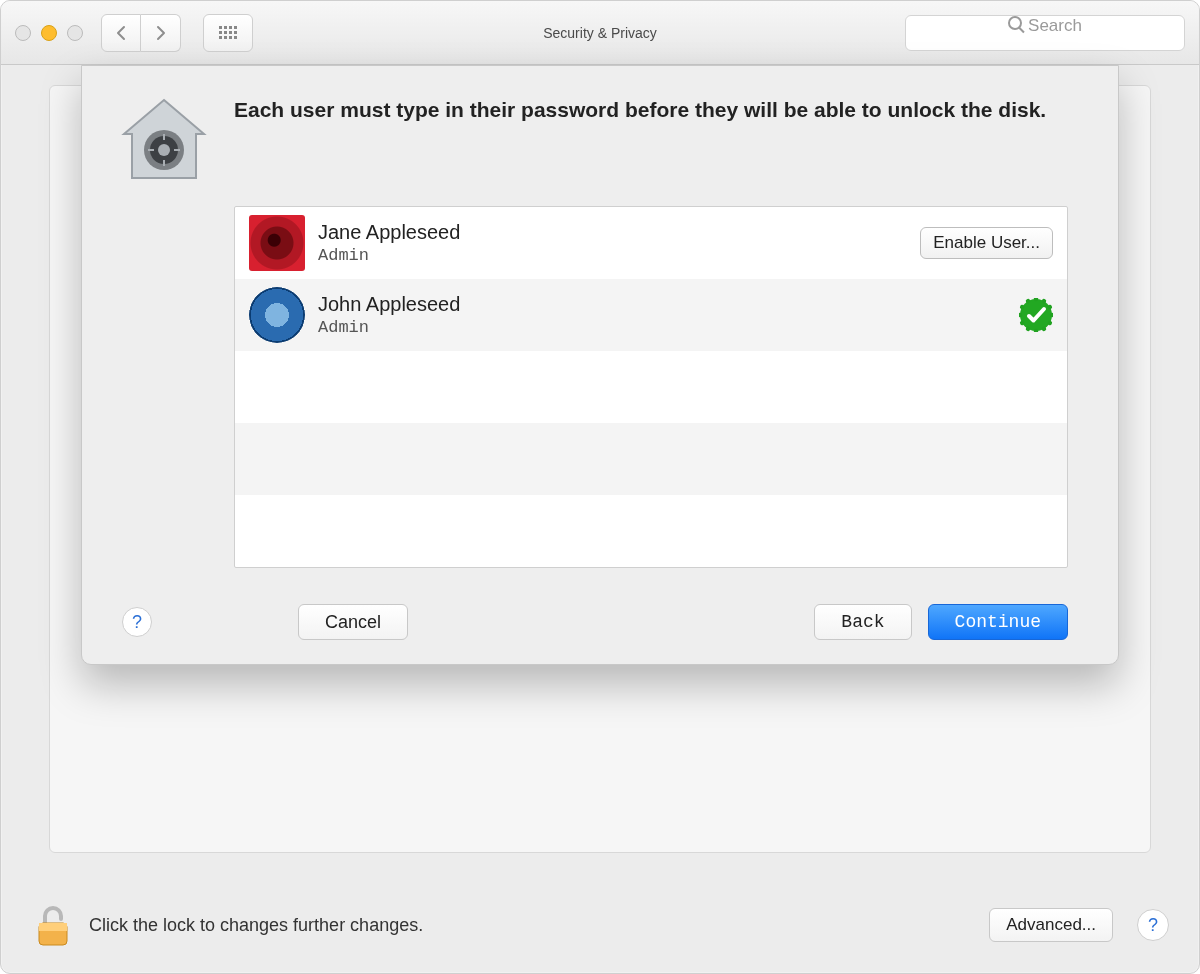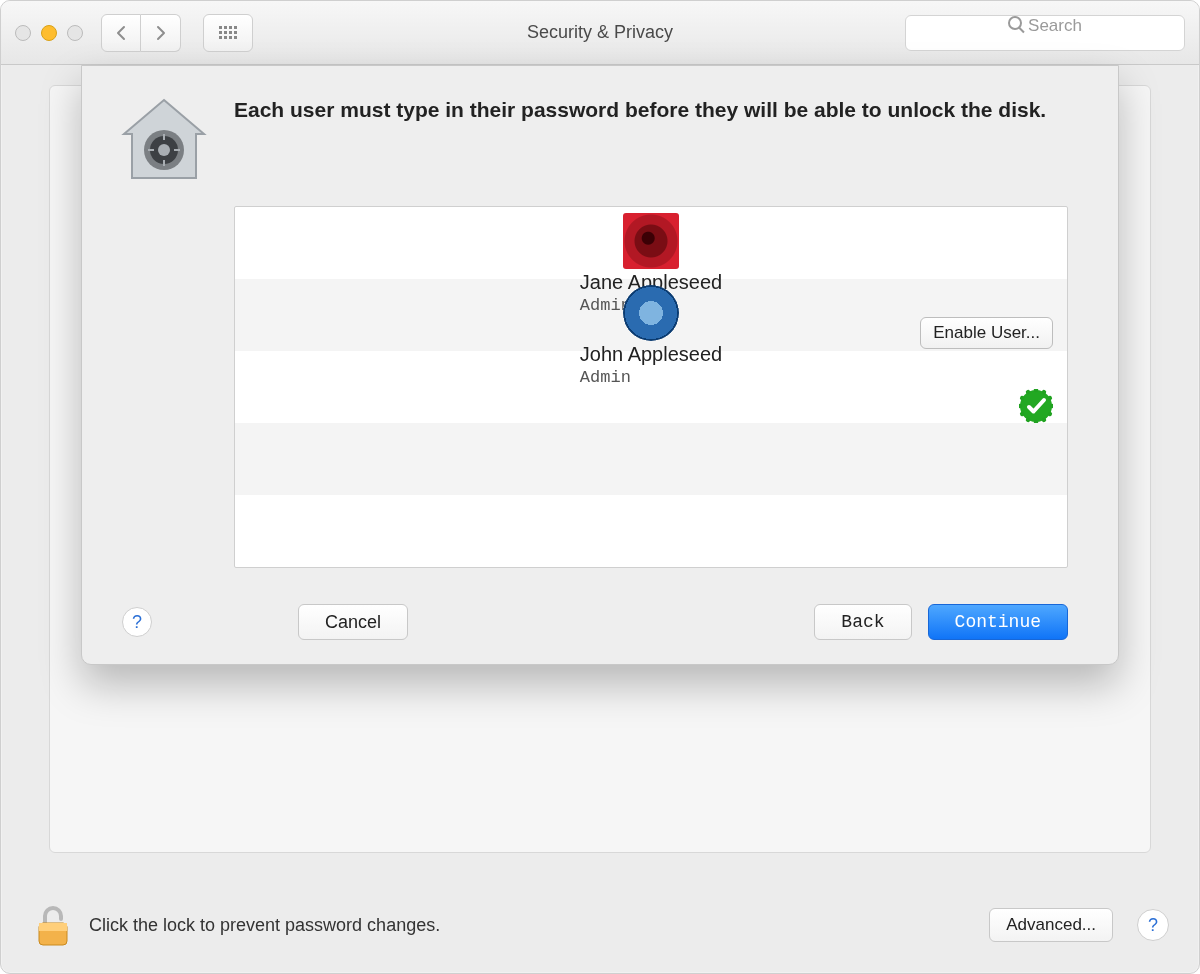--- a/index.html
+++ b/index.html
@@ -46,21 +46,21 @@
   .gridbtn {
     width:50px; height:38px; margin-left:10px;
     border:1px solid #cfcfcf; border-radius:6px;
     background:linear-gradient(#ffffff,#f1f1f1);
     display:flex; align-items:center; justify-content:center;
   }
   .gridicon { display:grid; grid-template-columns:repeat(4,3px); grid-template-rows:repeat(3,3px); gap:2px;}
   .gridicon i { width:3px; height:3px; background:#888; display:block;}
   .wintitle {
     position:absolute; left:0; right:0; text-align:center;
-    font-size:18px; color:#4a4a4a; font-weight:400;
+    font-size:14px; color:#4a4a4a; font-weight:400;
     pointer-events:none;
   }
   .searchwrap {
     margin-left:auto; width:280px; height:36px;
     border:1px solid #d4d4d4; border-radius:6px;
     background:#ffffff; display:flex; justify-content:center;
     gap:6px; color:#9a9a9a; font-size:17px;
   }
   .mag { width:14px; height:14px; border:2px solid #9a9a9a; border-radius:50%; position:relative;}
   .mag::after { content:""; position:absolute; width:7px; height:2px; background:#9a9a9a; transform:rotate(45deg); bottom:-3px; right:-5px;}
@@ -99,21 +99,21 @@
   }
   .sheet-head { display:flex; gap:22px; }
   .fvicon { width:96px; height:96px; flex:0 0 96px; }
   .sheet-title { font-size:21px; font-weight:700; color:#222; line-height:1.35; margin-top:2px;}
   .userbox {
     margin-top:16px; margin-left:118px;
     border:1px solid #cfcfcf; background:#ffffff; border-radius:2px;
     height:362px; overflow:hidden;
   }
   .urow {
-    height:72px; padding:6px 14px; display:flex; align-items:center; gap:2px;flex-direction:column;
+    height:72px; padding:6px 14px; display:flex; align-items:center; gap:13px;
   }
   .urow.alt { background:#f4f4f4; }
   .urow.empty { height:72px; }
   .avatar { width:56px; height:56px; border-radius:3px; flex:0 0 56px;}
   .uinfo { display:flex; flex-direction:column; }
   .uname { font-size:20px; color:#222; }
   .urole { font-size:17px; color:#555; margin-top:2px;font-family:Liberation Mono, monospace;}
   .uright { margin-left:auto; display:flex; align-items:center; }
   .enablebtn {
     height:32px; padding:0 12px; border:1px solid #bdbdbd; border-radius:6px;
@@ -208,21 +208,21 @@
   <div class="panel"></div>
 
   <div class="lockrow">
     <span class="lockicon">
       <svg viewBox="0 0 44 48">
         <path d="M14 22 v-7 a8 8 0 0 1 16 0 v3" fill="none" stroke="#b8b8b8" stroke-width="4" stroke-linecap="round"></path>
         <rect x="8" y="22" width="28" height="22" rx="4" fill="#f3b24a" stroke="#c98a1f" stroke-width="1"></rect>
         <rect x="8" y="22" width="28" height="8" fill="#ffcf7a"></rect>
       </svg>
     </span>
-    <span class="locktxt">Click the lock to prevent password changes.</span>
+    <span class="locktxt">Click the lock to changes further changes.</span>
     <button class="advbtn">Advanced...</button>
     <span class="helpdot">?</span>
   </div>
 
   <div class="sheet">
     <div class="sheet-head">
       <span class="fvicon">
         <svg viewBox="0 0 96 96">
           <polygon points="48,6 88,40 80,40 80,84 16,84 16,40 8,40" fill="#cfd4d8" stroke="#9aa0a6" stroke-width="2"></polygon>
           <circle cx="48" cy="56" r="20" fill="#7b7f83"></circle>

